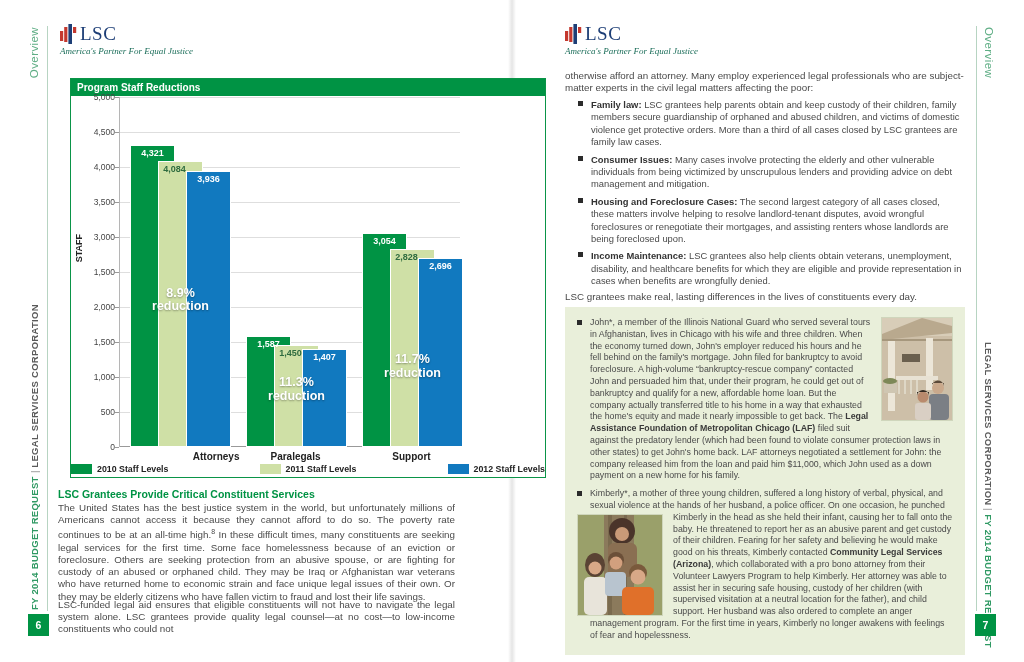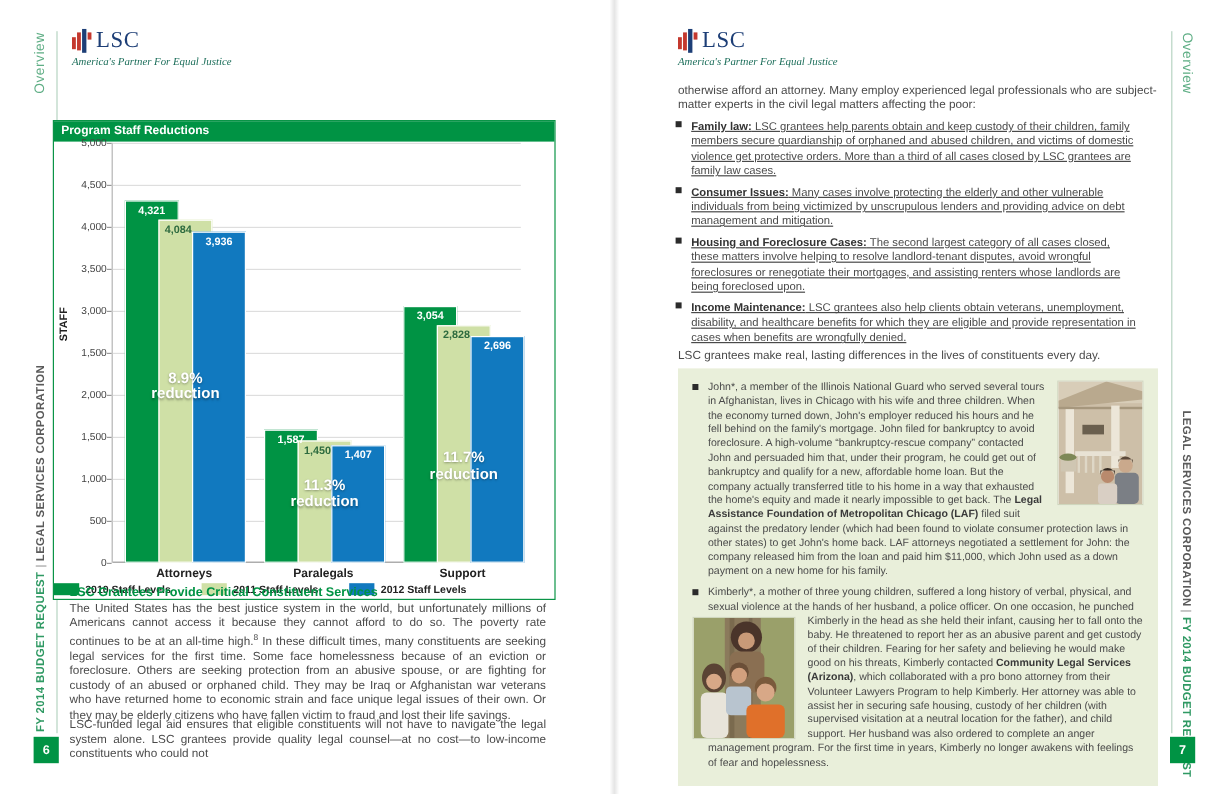--- a/index.html
+++ b/index.html
@@ -29,49 +29,49 @@
   
   .logo{display:flex;flex-direction:column;}
   .logo-row{display:flex;align-items:flex-start;}
   .logo-mark{width:17px;height:22px;margin-right:3px;}
   .logo-lsc{font-family:"Liberation Serif","DejaVu Serif",serif;font-size:19px;
     color:#1d3e76;letter-spacing:0.5px;line-height:20px;}
   .logo-tag{font-family:"Liberation Serif","DejaVu Serif",serif;font-style:italic;
     font-size:9px;color:#1c6e5a;margin-top:0px;}
   .logo-l{left:60px;top:24px;} .logo-r{left:565px;top:24px;}
   
-  .chart-box{left:44px;top:78px;width:419px;height:400px;border:1px solid #0a9447;
-    background:#fff;box-sizing:border-box;margin-top:22px;}
+  .chart-box{left:70px;top:78px;width:476px;height:400px;border:1px solid #0a9447;
+    background:#fff;box-sizing:border-box;}
   .chart-title{height:17px;background:#009344;color:#fff;font-weight:bold;
     font-size:10px;line-height:17px;padding-left:6px;}
   .plot{position:absolute;left:48px;top:18px;width:340px;height:350px;
     border-left:1px solid #b5b5b5;}
   .gridline{position:absolute;left:0;width:100%;height:1px;background:#dedede;}
   .zeroline{position:absolute;left:0;bottom:0;width:100%;height:1px;background:#999;}
   .bar{position:absolute;bottom:0;border:1px solid #fff;box-sizing:border-box;}
   .bar-label{position:absolute;font-size:9px;font-weight:bold;text-align:center;z-index:30;}
   .anno{position:absolute;z-index:25;color:#fff;font-weight:bold;font-size:12.5px;
     line-height:13.5px;text-align:center;text-shadow:0 1px 2px rgba(0,0,0,0.35);}
   .ytick{position:absolute;width:40px;left:4px;text-align:right;font-size:8.5px;color:#444;}
   .ydash{position:absolute;left:44px;width:4px;height:1px;background:#999;}
   .staff-label{position:absolute;left:3px;top:155px;writing-mode:vertical-rl;
     transform:rotate(180deg);font-size:9px;font-weight:bold;color:#222;}
   .xlabel{position:absolute;top:372px;font-size:10px;font-weight:bold;color:#222;text-align:center;}
   .legend{position:absolute;left:0;top:385px;width:100%;display:flex;
-    justify-content:flex-start;gap:26px;}
+    justify-content:space-between;gap:26px;}
   .legend-item{display:flex;align-items:center;gap:5px;font-size:8.8px;font-weight:bold;color:#222;}
   .legend-swatch{width:21px;height:10px;}
   
   .l-heading{left:58px;top:488px;width:397px;font-size:10.5px;font-weight:bold;color:#009344;}
   .l-para1{left:58px;top:502px;width:397px;font-size:9.8px;line-height:12.2px;text-align:justify;}
   .l-para2{left:58px;top:599px;width:397px;font-size:9.8px;line-height:12.2px;text-align:justify;}
   sup{font-size:7px;}
   
   .r-intro{left:565px;top:70px;width:400px;font-size:9.8px;line-height:12.4px;}
-  .r-bullets{left:563px;top:99px;width:384px;font-size:9.4px;line-height:12.4px;text-decoration:underline;}
+  .r-bullets{left:578px;top:99px;width:384px;font-size:9.4px;line-height:12.4px;}
   .r-bullets .bullet{position:relative;padding-left:13px;margin-bottom:5px;}
   .marker{position:absolute;left:0;top:2px;width:5px;height:5px;background:#2b2b2b;}
   .bullet b{color:#333;}
   .r-transition{left:565px;top:291px;width:400px;font-size:9.8px;}
   .story-box{left:565px;top:307px;width:400px;height:348px;background:#e9efda;
     box-sizing:border-box;padding:10px 12px;overflow:hidden;}
   .story{position:relative;padding-left:13px;margin-bottom:6px;
     font-size:8.8px;line-height:11.8px;color:#4a4a4a;}
   .story .marker{top:3px;}
   .story b{color:#3a3a3a;}
@@ -209,21 +209,21 @@
     <div class="ytick" style="top: 153px;">3,000</div>
     <div class="ydash" style="top: 158px;"></div>
     <div class="ytick" style="top: 118px;">3,500</div>
     <div class="ydash" style="top: 123px;"></div>
     <div class="ytick" style="top: 83px;">4,000</div>
     <div class="ydash" style="top: 88px;"></div>
     <div class="ytick" style="top: 48px;">4,500</div>
     <div class="ydash" style="top: 53px;"></div>
     <div class="ytick" style="top: 13px;">5,000</div>
     <div class="ydash" style="top: 18px;"></div>
-    <div class="xlabel" style="left: 48.5px; width: 120px;">Attorneys</div>
+    <div class="xlabel" style="left: 48.5px; width: 120px; text-align: right;">Attorneys</div>
     <div class="xlabel" style="left: 164.5px; width: 120px;">Paralegals</div>
     <div class="xlabel" style="left: 280.5px; width: 120px;">Support</div>
   </div>
 
 <div class="abs l-heading">LSC Grantees Provide Critical Constituent Services</div>
 <div class="abs l-para1">
   <span>The United States has the best justice system in the world, but unfortunately millions of Americans cannot access it because they cannot afford to do so. The poverty rate continues to be at an all-time high.</span><sup>8</sup><span> In these difficult times, many constituents are seeking legal services for the first time. Some face homelessness because of an eviction or foreclosure. Others are seeking protection from an abusive spouse, or are fighting for custody of an abused or orphaned child. They may be Iraq or Afghanistan war veterans who have returned home to economic strain and face unique legal issues of their own. Or they may be elderly citizens who have fallen victim to fraud and lost their life savings.</span>
 </div>
 <div class="abs l-para2">LSC-funded legal aid ensures that eligible constituents will not have to navigate the legal system alone. LSC grantees provide quality legal counsel—at no cost—to low-income constituents who could not</div>
 

